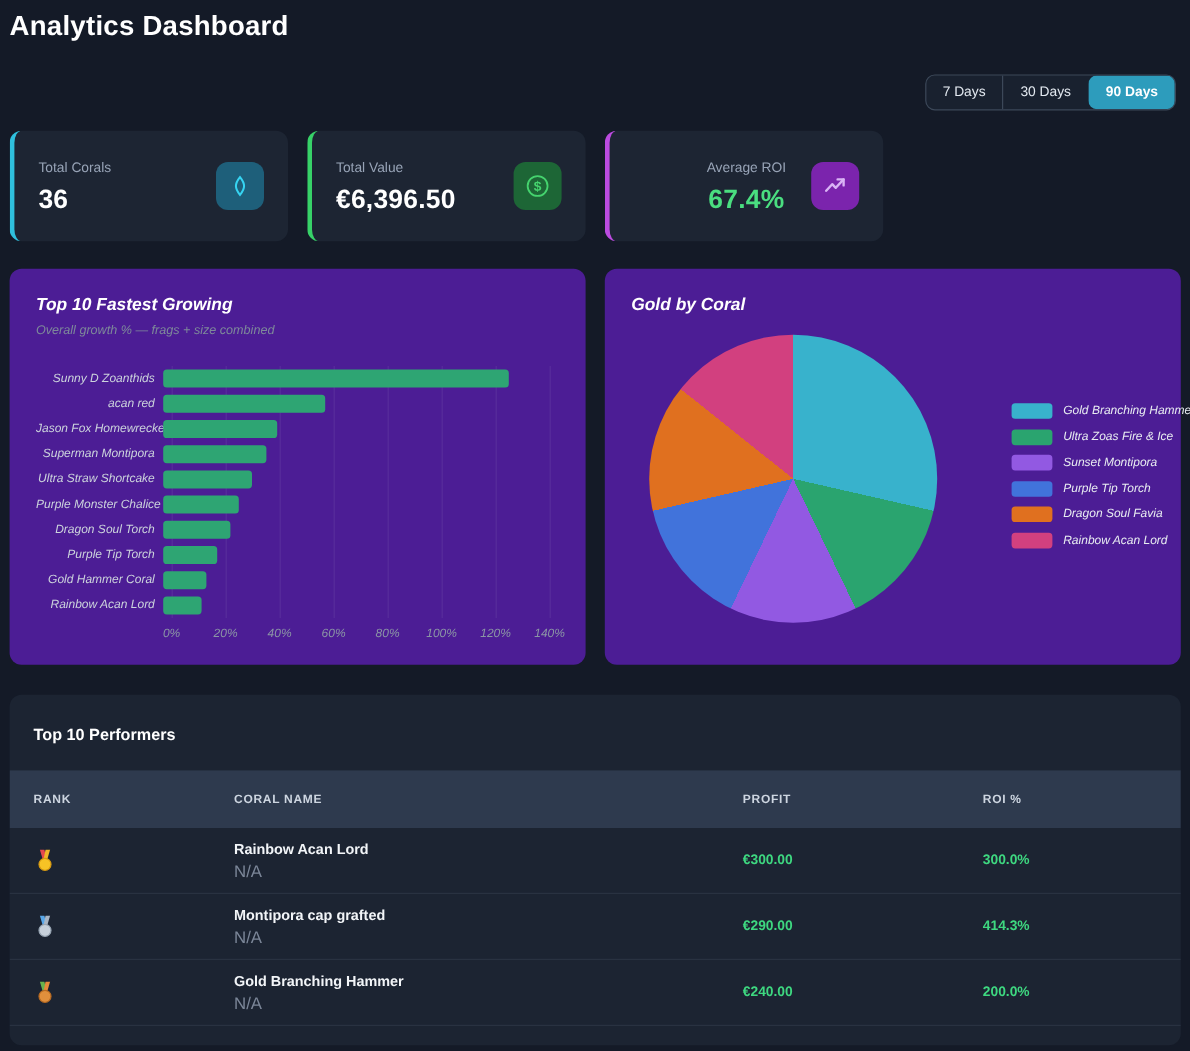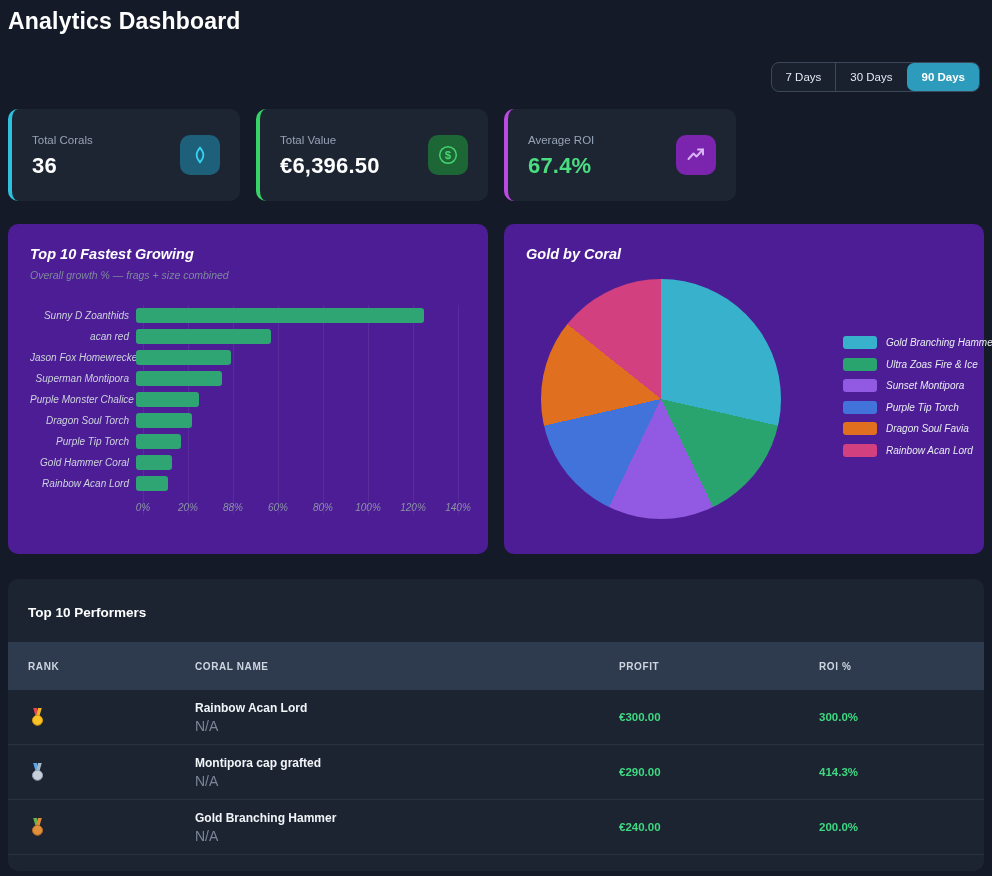--- a/index.html
+++ b/index.html
@@ -113,21 +113,21 @@
       <div class="stat-label">Total Value</div>
       <div class="stat-value" style="color: rgb(255, 255, 255);">€6,396.50</div>
       <div class="stat-icon" style="background: rgb(29, 102, 54); color: rgb(69, 211, 110);">
         <svg width="22" height="22" viewBox="0 0 22 22">
           <circle cx="11" cy="11" r="8.3" fill="none" stroke="currentColor" stroke-width="1.5"></circle>
           <text x="11" y="15.2" text-anchor="middle" font-size="11.5" font-weight="bold" fill="currentColor" font-family="Liberation Sans, sans-serif">$</text>
         </svg>
       </div>
     </div>
 
-    <div class="stat-card" style="border-left-color: rgb(187, 75, 224);">
+    <div class="stat-card" style="border-left-color: rgb(187, 75, 224); text-align: center;">
       <div class="stat-label">Average ROI</div>
       <div class="stat-value" style="color: rgb(74, 222, 128);">67.4%</div>
       <div class="stat-icon" style="background: rgb(123, 36, 173); color: rgb(217, 179, 245);">
         <svg width="22" height="22" viewBox="0 0 22 22">
           <polyline points="3.5,15 8.5,9.5 11.5,12.5 18,5.5" fill="none" stroke="currentColor" stroke-width="2" stroke-linecap="round" stroke-linejoin="round"></polyline>
           <polyline points="13,5.5 18,5.5 18,10.5" fill="none" stroke="currentColor" stroke-width="2" stroke-linecap="round" stroke-linejoin="round"></polyline>
         </svg>
       </div>
     </div>
 
@@ -169,20 +169,26 @@
                 <div class="bar" style="width: 30%; background: rgb(46, 165, 115);"></div>
               </div>
             </div>
             <div class="bar-row">
               <span class="bar-label">Superman Montipora</span>
               <div class="bar-track">
                 <div class="bar" style="width: 27.1429%; background: rgb(46, 165, 115);"></div>
               </div>
             </div>
             <div class="bar-row">
+              <span class="bar-label">Ultra Straw Shortcake</span>
+              <div class="bar-track">
+                <div class="bar" style="width: 23.5714%; background: rgb(46, 165, 115);"></div>
+              </div>
+            </div>
+            <div class="bar-row">
               <span class="bar-label">Purple Monster Chalice</span>
               <div class="bar-track">
                 <div class="bar" style="width: 20%; background: rgb(46, 165, 115);"></div>
               </div>
             </div>
             <div class="bar-row">
               <span class="bar-label">Dragon Soul Torch</span>
               <div class="bar-track">
                 <div class="bar" style="width: 17.8571%; background: rgb(46, 165, 115);"></div>
               </div>
@@ -202,21 +208,21 @@
             <div class="bar-row">
               <span class="bar-label">Rainbow Acan Lord</span>
               <div class="bar-track">
                 <div class="bar" style="width: 10%; background: rgb(46, 165, 115);"></div>
               </div>
             </div>
           </div>
         <div class="axis-row">
             <span class="axis-tick" style="left: 0%;">0%</span>
             <span class="axis-tick" style="left: 14.2857%;">20%</span>
-            <span class="axis-tick" style="left: 28.5714%;">88%</span>
+            <span class="axis-tick" style="left: 28.5714%;">40%</span>
             <span class="axis-tick" style="left: 42.8571%;">60%</span>
             <span class="axis-tick" style="left: 57.1429%;">80%</span>
             <span class="axis-tick" style="left: 71.4286%;">100%</span>
             <span class="axis-tick" style="left: 85.7143%;">120%</span>
             <span class="axis-tick" style="left: 100%;">140%</span>
           </div>
       </div>
     </div>
 
     <div class="chart-card">

